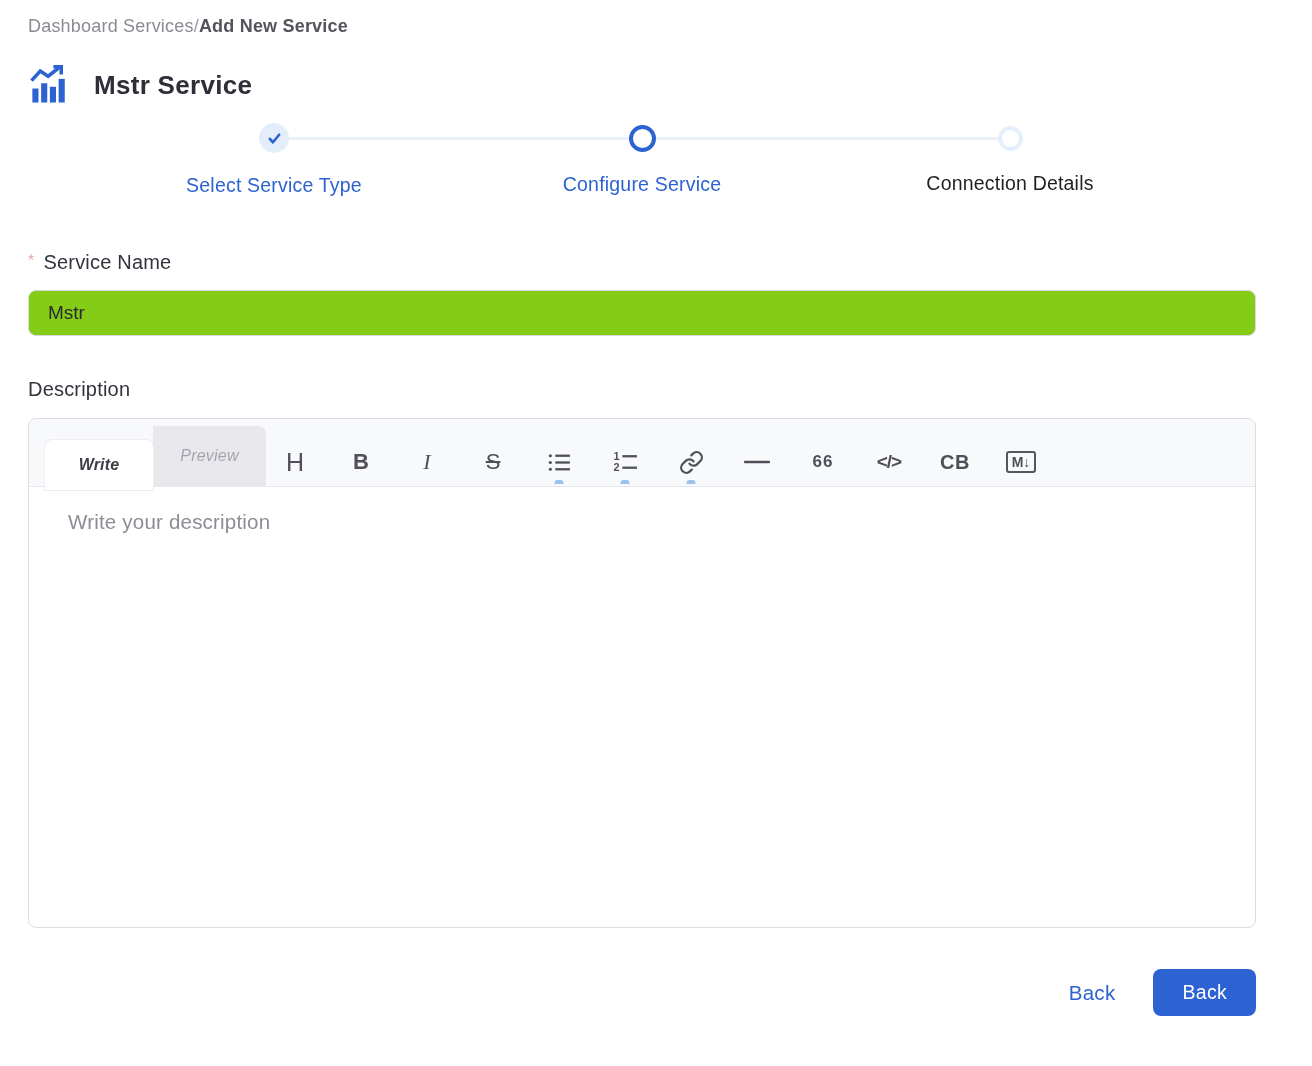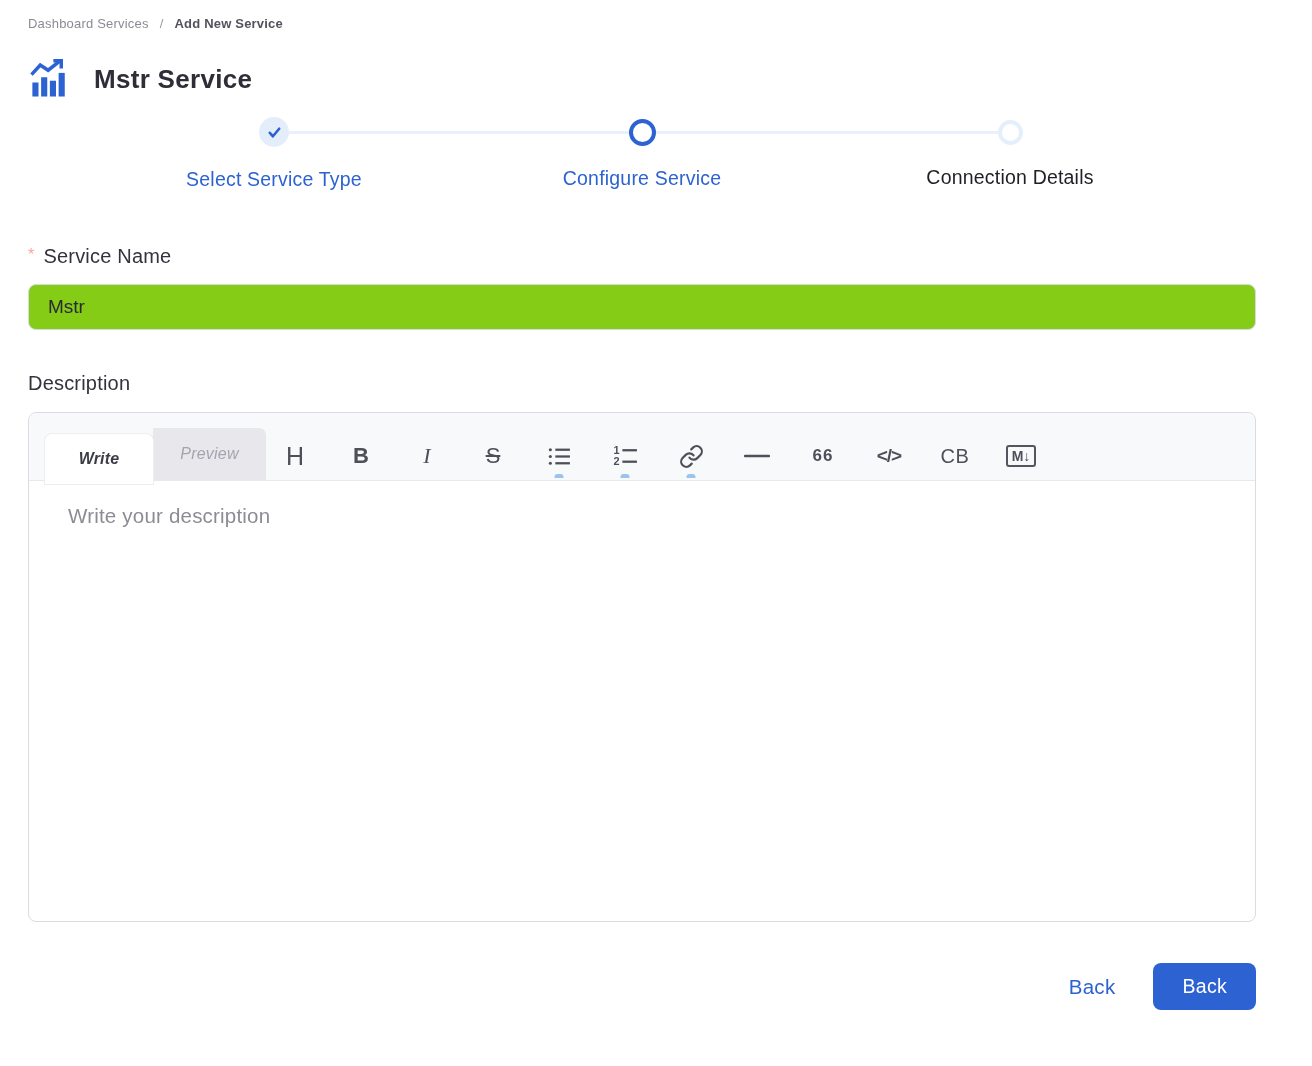--- a/index.html
+++ b/index.html
@@ -1,21 +1,21 @@
 <!DOCTYPE html>
 <html><head>
 <meta charset="utf-8">
 <style>
   * { box-sizing: border-box; margin: 0; padding: 0; }
   html, body { width: 1312px; height: 1066px; background: #ffffff; }
   body { font-family: "Liberation Sans", sans-serif; color: #2e2e38; }
   .page { padding: 16px 56px 0 28px; }
 
   
-  .breadcrumb { display: flex; align-items: center; gap: 11px; font-size: 13px; color: #8b8b94; margin-bottom: 26px; letter-spacing: .2px; }
+  .breadcrumb { display: flex; align-items: center; font-size: 18px; color: #8b8b94; margin-bottom: 26px; letter-spacing: .2px; }
   .crumb-parent { color: #8b8b94; cursor: pointer; }
   .crumb-sep { color: #9a9aa2; }
   .crumb-current { color: #53535d; font-weight: 700; }
 
   
   .header { display: flex; align-items: center; gap: 24px; margin-bottom: 16px; }
   .header-icon { width: 42px; height: 44px; display: flex; align-items: center; }
   .page-title { font-size: 26px; font-weight: 600; color: #2e2e38; letter-spacing: .3px; }
 
   
@@ -38,30 +38,30 @@
   .description-label { margin-top: 42px; margin-bottom: 17px; }
 
   .text-input { display: block; width: 100%; height: 46px; border: 1px solid #d9d9e0; border-radius: 8px; padding: 0 19px; font-size: 19px; color: #2a2a32; font-family: inherit; outline: none; background: #84cc16; }
 
   
   .editor { border: 1px solid #dbdbe3; border-radius: 8px; background: #fff; }
   .editor-toolbar { background: #f8f9fb; border-bottom: 1px solid #e7e7ef; border-radius: 8px 8px 0 0; display: flex; align-items: flex-end; padding: 0 16px; height: 68px; position: relative; }
   .tabs { display: flex; align-items: flex-end; }
   .tab { font-size: 16px; display: flex; align-items: center; justify-content: center; cursor: pointer; letter-spacing: .2px; font-style: italic; }
   .tab-write { background: #fff; width: 108px; height: 50px; margin-bottom: -4px; border-radius: 7px 7px 0 0; color: #3c3c46; font-weight: 600; position: relative; z-index: 2; box-shadow: 0 0 0 1px #ededf2; }
-  .tab-preview { background: #e8e8ec; width: 113px; height: 52px; color: #a4a4b0; border-radius: 0 7px 0 0; }
+  .tab-preview { background: #e8e8ec; width: 113px; height: 60px; color: #a4a4b0; border-radius: 0 7px 0 0; }
   .toolbar-icons { display: flex; align-items: center; gap: 28px; margin-left: 10px; height: 48px; }
   .tb-btn { width: 38px; height: 48px; display: flex; justify-content: center; align-items: center; position: relative; background: none; border: none; cursor: pointer; color: #4f4f59; font-family: inherit; }
   .glyph-h { font-size: 25px; font-weight: 400; }
   .glyph-b { font-size: 22px; font-weight: 700; }
   .glyph-i { font-size: 22px; font-style: italic; font-family: "Liberation Serif", serif; }
   .glyph-s { font-size: 22px; text-decoration: line-through; }
   .glyph-quote { font-size: 17px; font-weight: 700; letter-spacing: 1px; }
   .glyph-code { font-size: 19px; font-weight: 600; letter-spacing: -1px; }
-  .glyph-cb { font-size: 20px; font-weight: 400; letter-spacing: .5px; }
+  .glyph-cb { font-size: 20px; font-weight: 700; letter-spacing: .5px; }
   .glyph-md { font-size: 14px; font-weight: 700; border: 2px solid #55555f; border-radius: 3px; padding: 1px 4px; line-height: 1.2; }
   .tb-svg { stroke: #4f4f59; }
   .caret-clip::after { content: ""; position: absolute; bottom: 2px; left: 50%; transform: translateX(-50%); width: 9px; height: 4px; background: #9cc3ee; border-radius: 3px 3px 0 0; }
   .editor-body { height: 440px; padding: 23px 39px; border-radius: 0 0 8px 8px; }
   .editor-textarea { width: 100%; height: 100%; border: none; outline: none; resize: none; font-family: inherit; font-size: 20.5px; color: #33333d; background: transparent; letter-spacing: .2px; }
   .editor-textarea::placeholder { color: #8c8c94; opacity: 1; }
 
   
   .footer { display: flex; justify-content: flex-end; align-items: center; gap: 38px; margin-top: 41px; }
   .back-link { color: #2d62d2; font-size: 20.5px; cursor: pointer; letter-spacing: .3px; background: none; border: none; font-family: inherit; }

